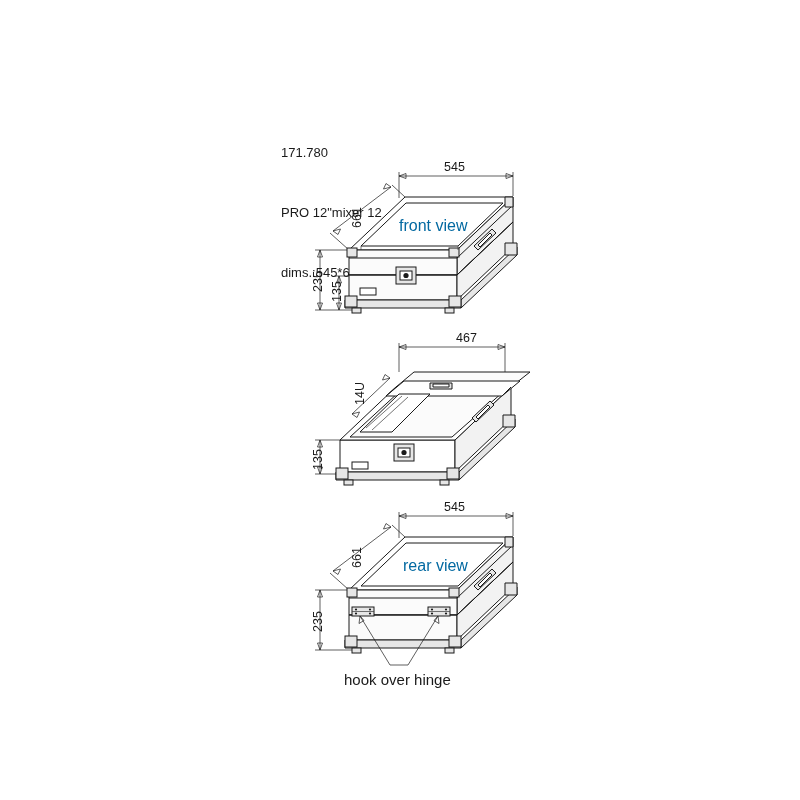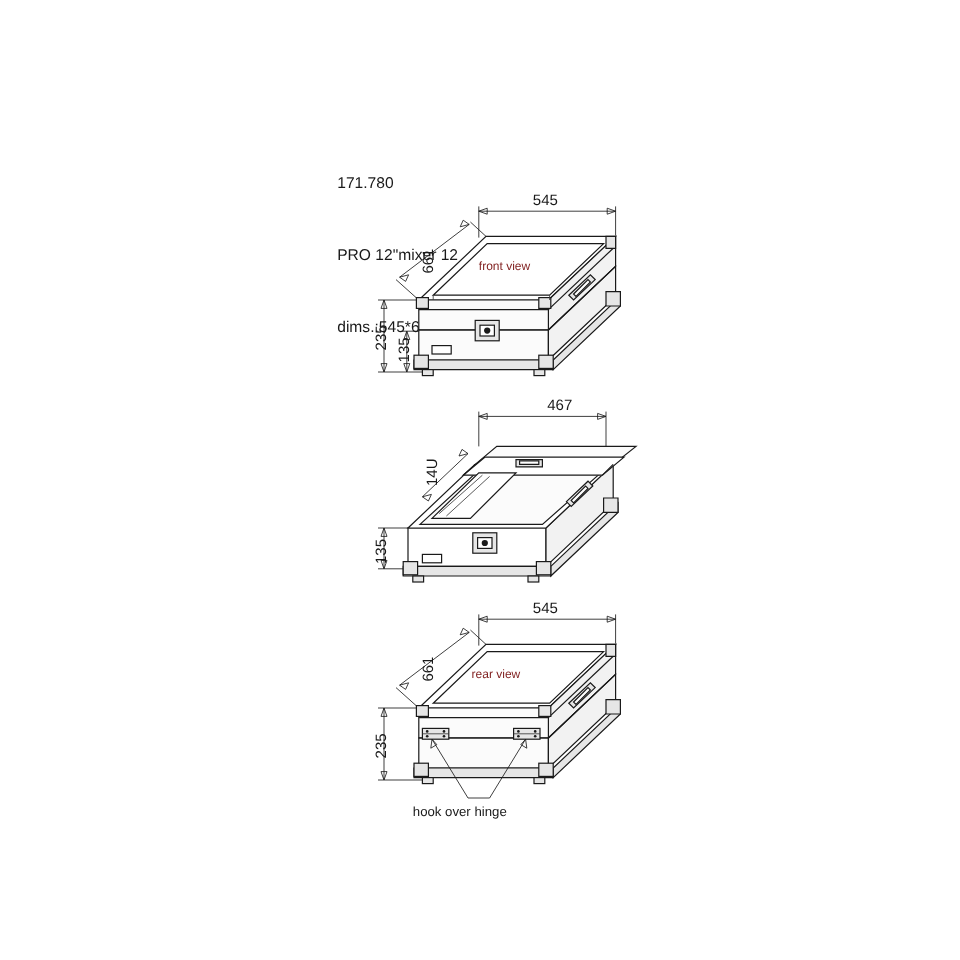--- a/index.html
+++ b/index.html
@@ -26,37 +26,37 @@
     top: 103px;
     font-size: 13px;
     line-height: 20px;
     color: #1a1a1a;
     white-space: pre;
   }
   .title-line { display: block; }
 
   .view-label {
     position: absolute;
-    font-size: 10px;
-    color: #7f1d1d;
+    font-size: 16px;
+    color: #0369a1;
     white-space: nowrap;
   }
   .dim-text {
     position: absolute;
     font-size: 12.5px;
     color: #1a1a1a;
     white-space: nowrap;
   }
   .dim-text.vert {
     transform: rotate(-90deg);
     transform-origin: left top;
   }
   .callout-text {
     position: absolute;
-    font-size: 11px;
+    font-size: 15px;
     color: #1a1a1a;
     white-space: nowrap;
     text-align: right;
   }
   svg.draw {
     position: absolute;
     left: 0;
     top: 0;
     width: 800px;
     height: 800px;
@@ -285,16 +285,16 @@
   <div class="dim-text vert" style="left:330px; top:302px;">135</div>
   <div class="view-label" style="left:399px; top:217px;">front view</div>
 
   <div class="dim-text" style="left:456px; top:331px;">467</div>
   <div class="dim-text vert" style="left:353px; top:405px;">14U</div>
   <div class="dim-text vert" style="left:311px; top:470px;">135</div>
 
   <div class="dim-text" style="left:444px; top:500px;">545</div>
   <div class="dim-text vert" style="left:350px; top:568px;">661</div>
   <div class="dim-text vert" style="left:311px; top:632px;">235</div>
-  <div class="view-label" style="left:393px; top:557px;">rear view</div>
+  <div class="view-label" style="left:403px; top:557px;">rear view</div>
   <div class="callout-text" style="left:344px; top:671px;">hook over hinge</div>
 
 </div>
 
 </body></html>

